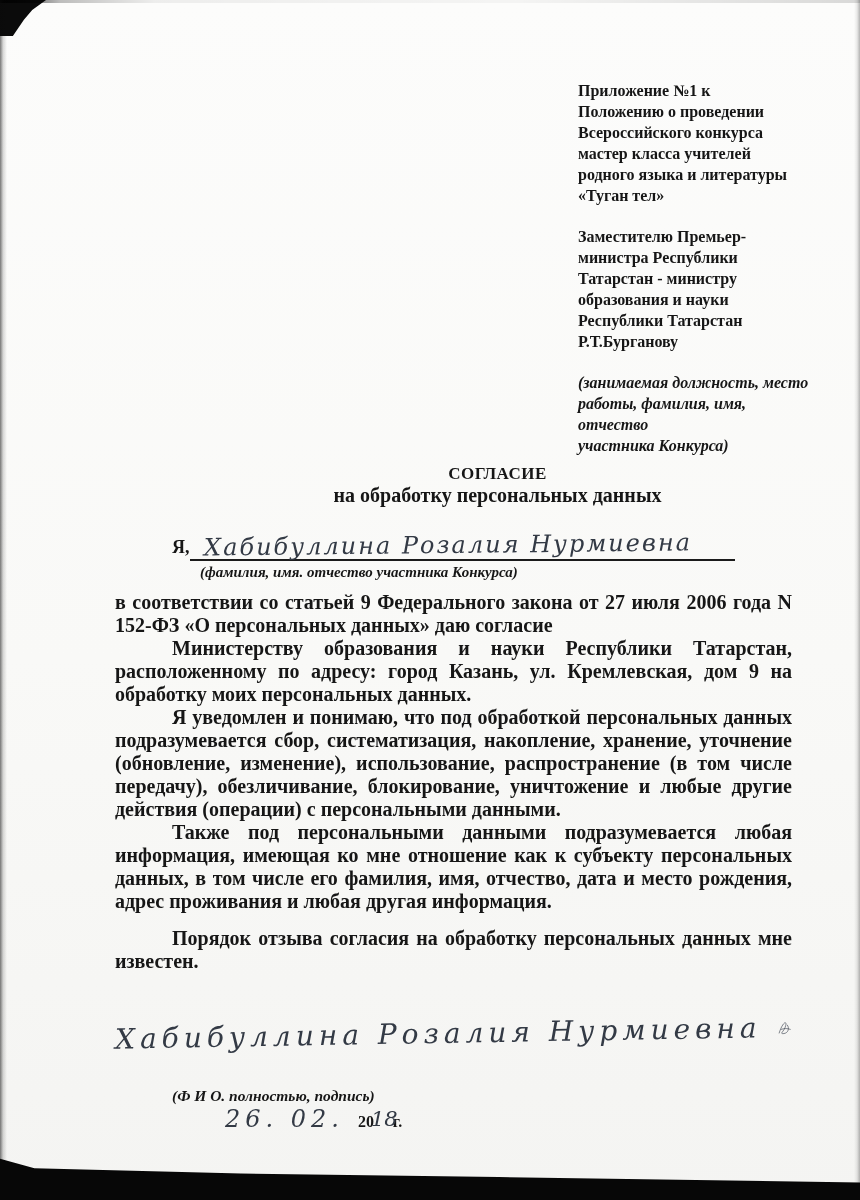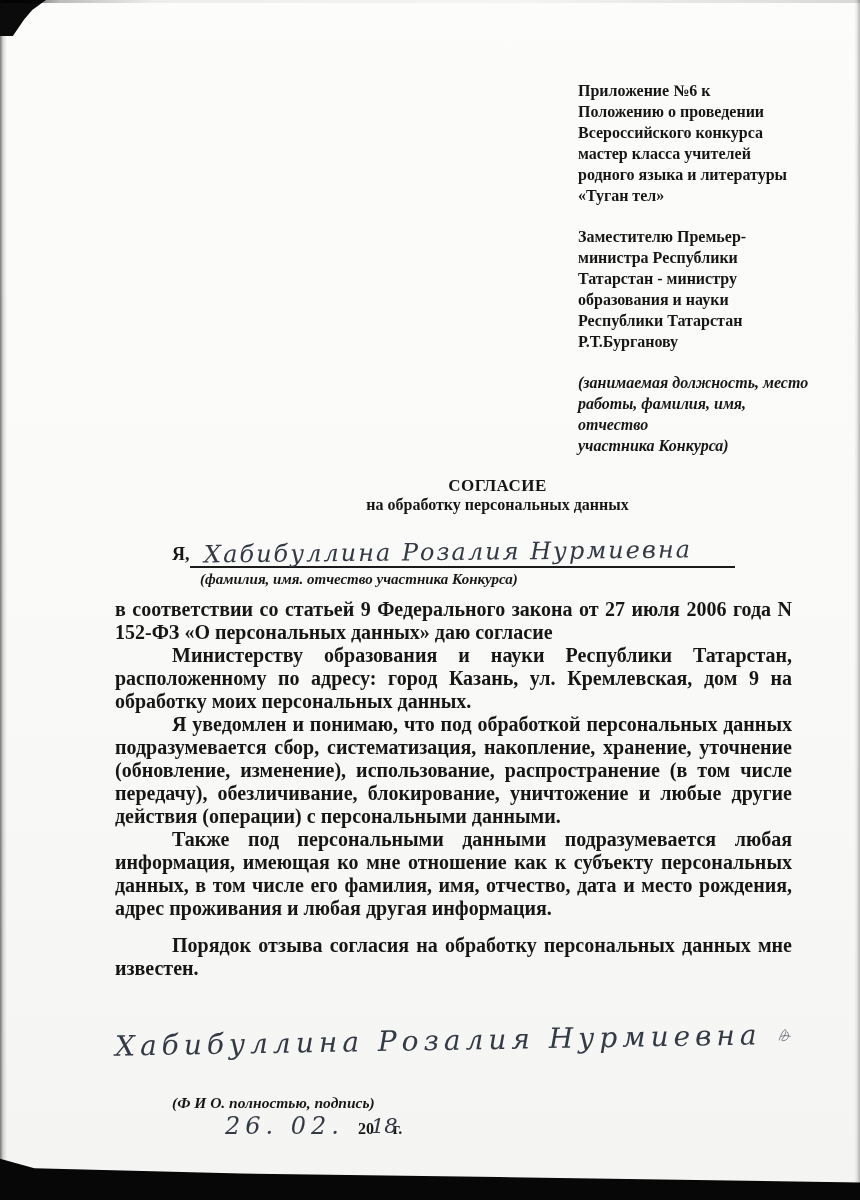--- a/index.html
+++ b/index.html
@@ -39,23 +39,23 @@
   }
 
   
   .content { position:absolute; left:115px; right:68px; top:80px; }
 
   .right-col { margin-left:463px; width:242px; font-weight:bold; font-size:16px; line-height:21px; }
   .right-col .block { margin-bottom:20px; }
   .right-col .block:last-child { margin-bottom:0; }
   .position-note { font-style:italic; }
 
-  .title-block { margin-top:20px; text-align:center; padding-left:88px; font-weight:bold; }
+  .title-block { margin-top:8px; text-align:center; padding-left:88px; font-weight:bold; }
   .title-line1 { font-size:17px; letter-spacing:0.5px; }
-  .title-line2 { font-size:16px; }
+  .title-line2 { font-size:20px; }
 
   .declaration-row { display:flex; align-items:baseline; margin-top:24px; margin-left:57px; margin-right:57px; }
   .ya-label { font-weight:bold; font-size:18px; white-space:nowrap; }
   .hand-line { flex:1; border-bottom:2px solid #1b1b1b; padding:0 4px 0 14px; }
   .handwritten {
     font-family:"DejaVu Serif", serif;
     font-style:italic;
     color:#333a45;
   }
   .decl-name { font-size:24px; letter-spacing:2px; display:inline-block; transform:rotate(-0.6deg); white-space:nowrap; }
@@ -86,21 +86,21 @@
   <div class="scan-top-blob"></div>
   <div class="scan-edge-top"></div>
   <div class="scan-edge-left"></div>
   <div class="scan-edge-right"></div>
   <div class="scan-edge-bottom"></div>
 
   <div class="content">
 
     <div class="right-col">
       <div class="block">
-        <div>Приложение №6 к</div>
+        <div>Приложение №1 к</div>
         <div>Положению о проведении</div>
         <div>Всероссийского конкурса</div>
         <div>мастер класса учителей</div>
         <div>родного языка и литературы</div>
         <div>«Туган тел»</div>
       </div>
       <div class="block">
         <div>Заместителю Премьер-</div>
         <div>министра Республики</div>
         <div>Татарстан - министру</div>

